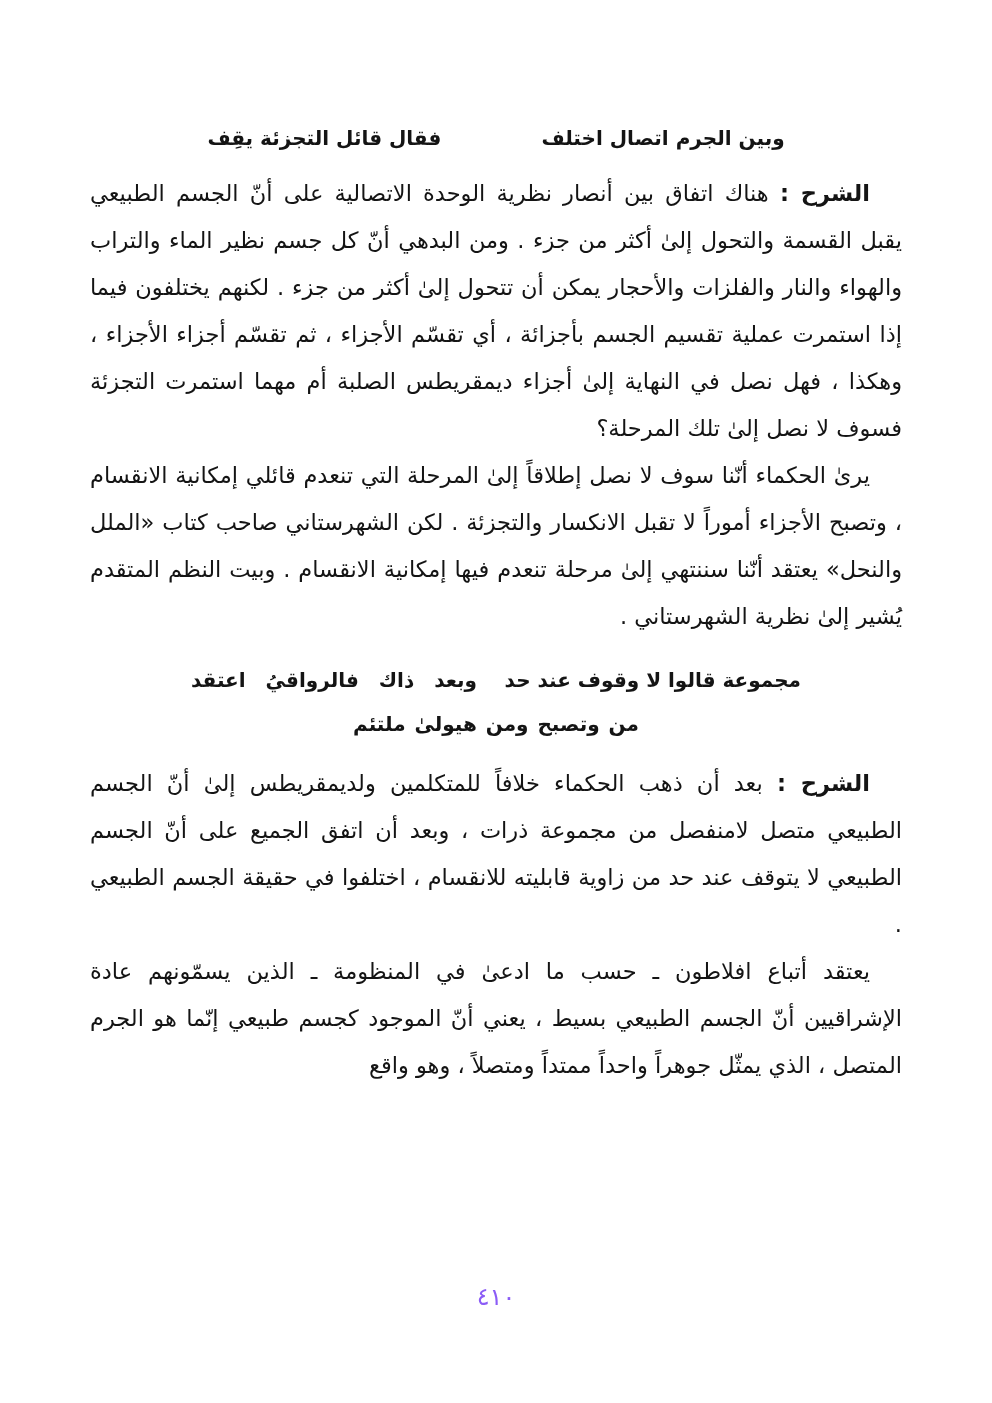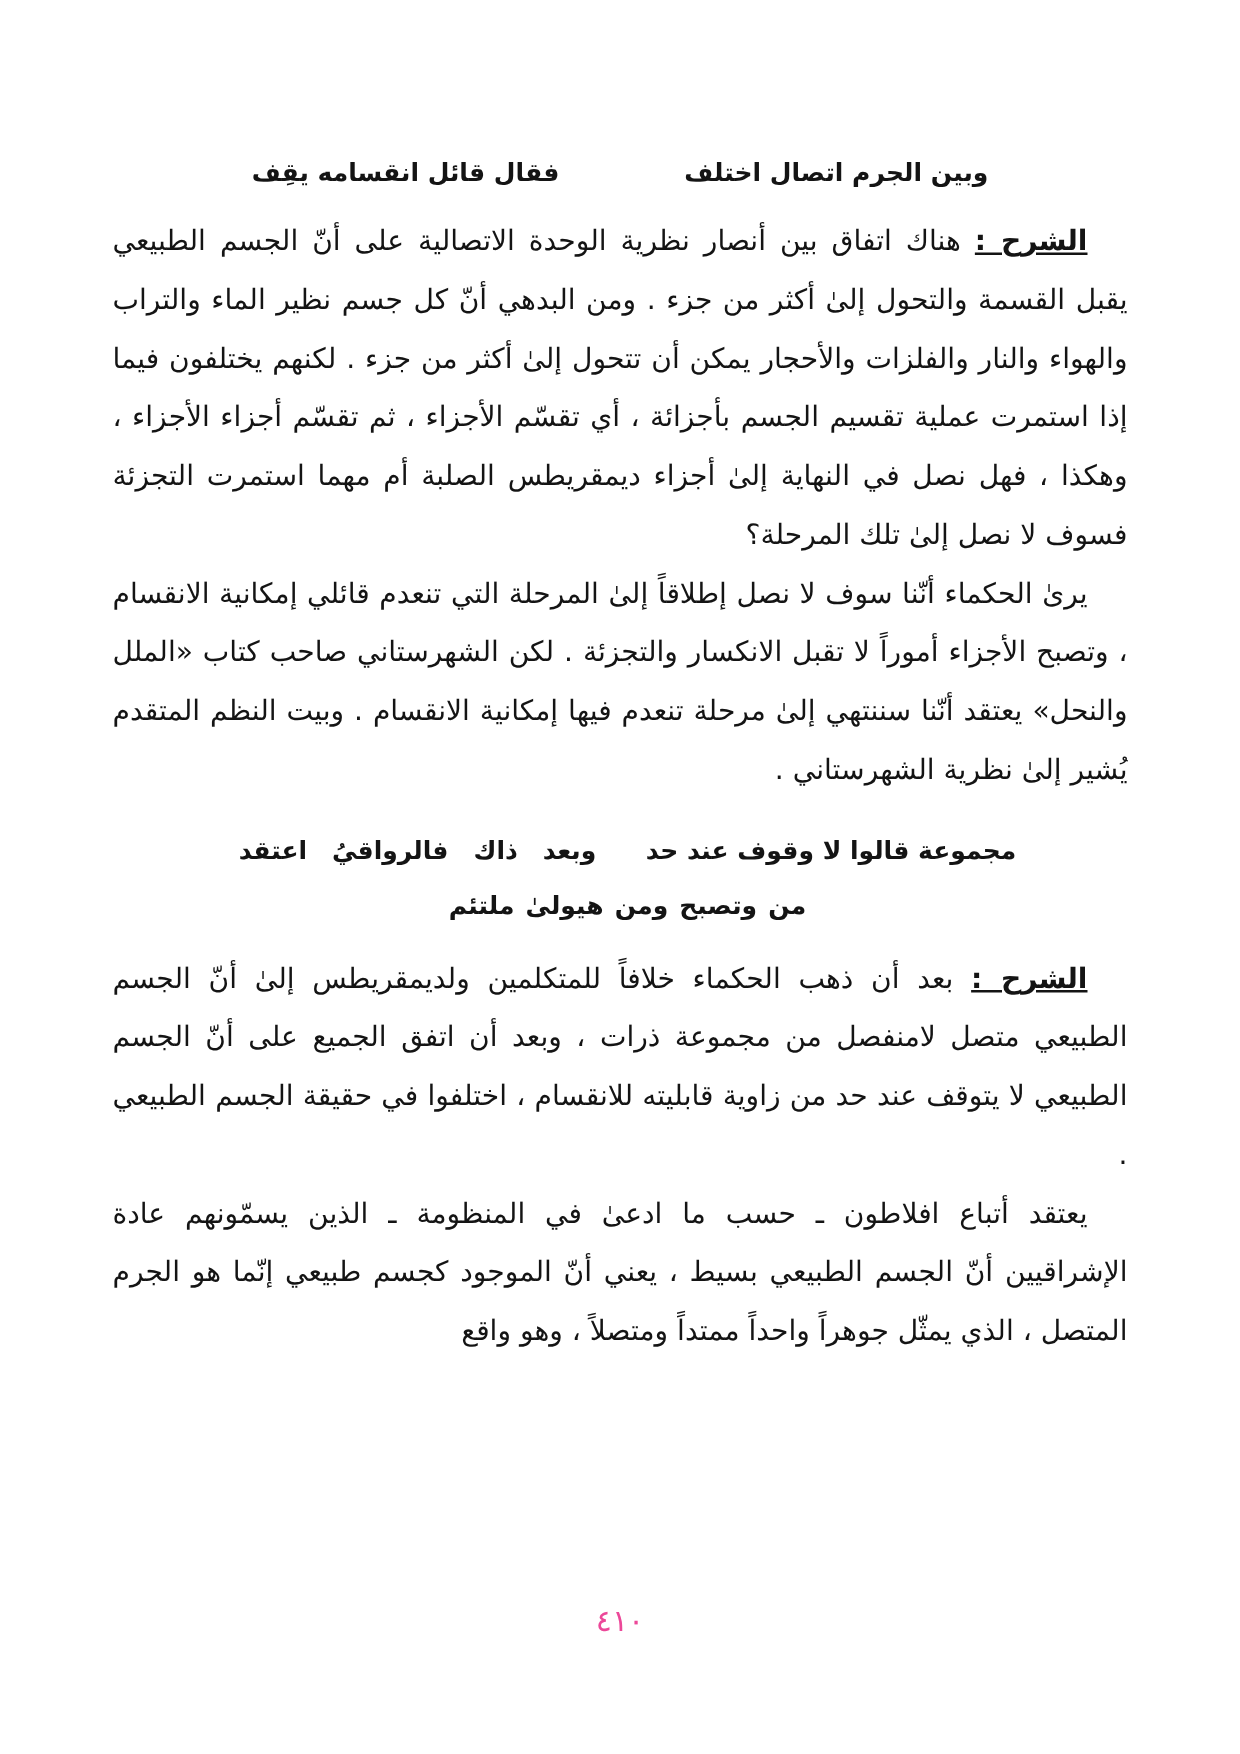--- a/index.html
+++ b/index.html
@@ -36,59 +36,57 @@
   
   .para {
     margin: 0;
     font-size: 22.5px;
     line-height: 47px;
     text-align: justify;
     text-indent: 32px;
   }
   .para .lead {
     font-weight: bold;
-    text-decoration: underline;
   }
   
   .verse-block {
     margin: 18px 0 14px 0;
     font-weight: bold;
     font-size: 20px;
   }
   .verse-line {
     display: flex;
     justify-content: center;
     gap: 38px;
     line-height: 44px;
   }
   .verse-line .hemistich {
     width: 286px;
     text-align: justify;
     text-align-last: justify;
     white-space: nowrap;
-    margin-left: 12px;
   }
   .page-number {
     position: absolute;
     bottom: 92px;
     left: 0;
     right: 0;
     text-align: center;
     font-size: 24px;
-    color: #ec4899;
+    color: #8b5cf6;
   }
 </style>
 </head>
 <body>
 
 <div class="sheet">
 
   <div class="header-verse">
     <span class="hemistich">وبين الجرم اتصال اختلف</span>
-    <span class="hemistich">فقال قائل انقسامه يقِف</span>
+    <span class="hemistich">فقال قائل التجزئة يقِف</span>
   </div>
 
   <p class="para"><strong class="lead">الشرح :</strong>
     <span>هناك اتفاق بين أنصار نظرية الوحدة الاتصالية على أنّ الجسم الطبيعي يقبل القسمة والتحول إلىٰ أكثر من جزء . ومن البدهي أنّ كل جسم نظير الماء والتراب والهواء والنار والفلزات والأحجار يمكن أن تتحول إلىٰ أكثر من جزء . لكنهم يختلفون فيما إذا استمرت عملية تقسيم الجسم بأجزائة ، أي تقسّم الأجزاء ، ثم تقسّم أجزاء الأجزاء ، وهكذا ، فهل نصل في النهاية إلىٰ أجزاء ديمقريطس الصلبة أم مهما استمرت التجزئة فسوف لا نصل إلىٰ تلك المرحلة؟</span></p>
 
   <p class="para"><strong class="lead"></strong>
     <span>يرىٰ الحكماء أنّنا سوف لا نصل إطلاقاً إلىٰ المرحلة التي تنعدم قائلي إمكانية الانقسام ، وتصبح الأجزاء أموراً لا تقبل الانكسار والتجزئة . لكن الشهرستاني صاحب كتاب «الملل والنحل» يعتقد أنّنا سننتهي إلىٰ مرحلة تنعدم فيها إمكانية الانقسام . وبيت النظم المتقدم يُشير إلىٰ نظرية الشهرستاني .</span></p>
 
   <div class="verse-block">
     <div class="verse-line">

